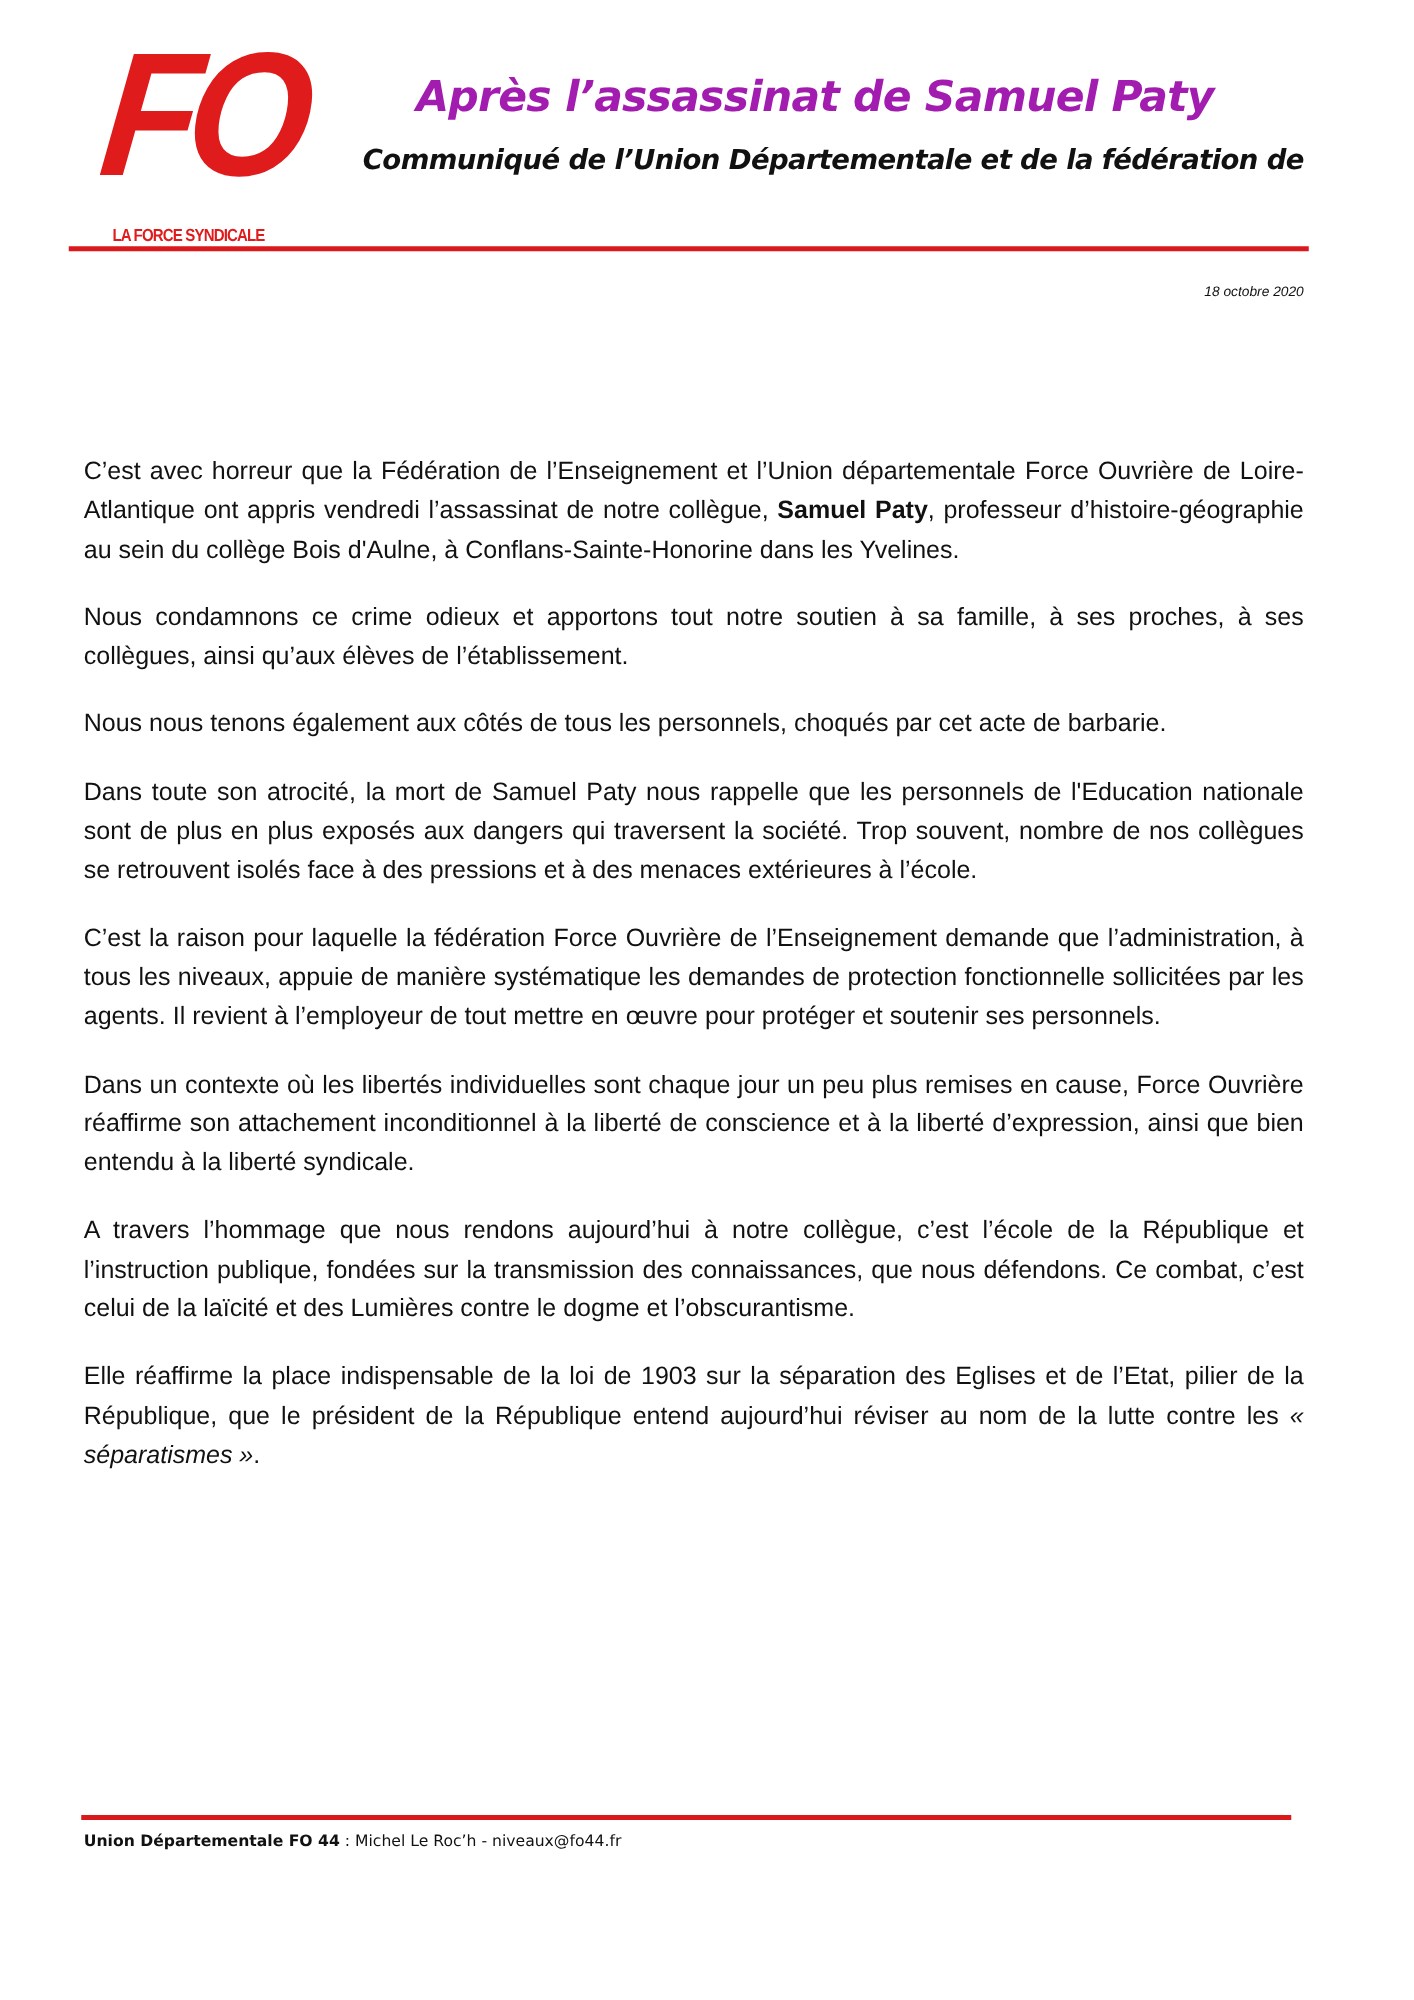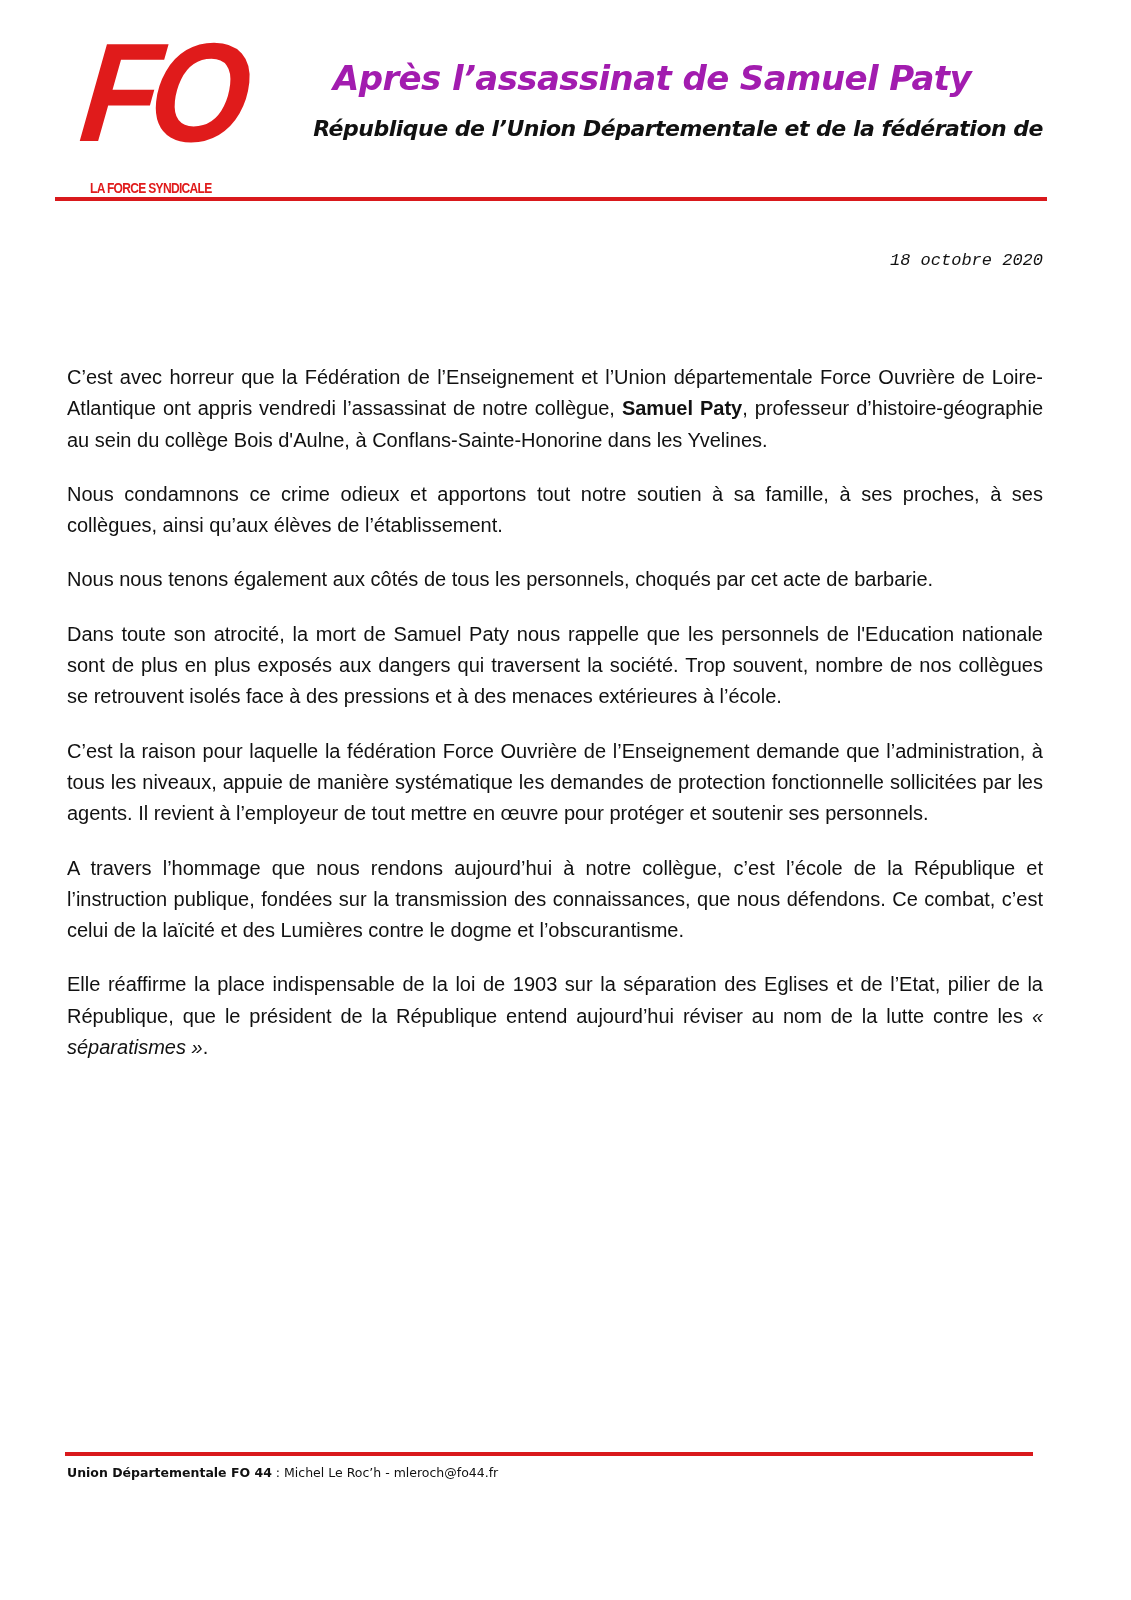--- a/index.html
+++ b/index.html
@@ -15,22 +15,22 @@
                 transform: scaleX(0.86); transform-origin: left top; }
 
     .title { position: absolute; left: 262px; width: 780px; text-align: center; top: 58px;
              font-family: "DejaVu Sans", sans-serif; font-style: italic; font-weight: bold;
              font-size: 34px; letter-spacing: -0.6px; color: #a21caf; white-space: nowrap; }
     .subtitle { position: absolute; right: 88px; top: 110px; text-align: right;
                 font-family: "DejaVu Sans", sans-serif; font-style: italic; font-weight: bold;
                 font-size: 22px; line-height: 37px; letter-spacing: -0.5px; color: #111; white-space: nowrap; }
 
     .rule-top { position: absolute; left: 55px; top: 197px; width: 992px; height: 4px; background: #d9191c; }
-    .date { position: absolute; right: 88px; top: 251px; font-family: Liberation Mono, monospace;
-            font-style: italic; font-size: 17px; color: #111; }
+    .date { position: absolute; right: 88px; top: 228px; font-family: Liberation Sans, sans-serif;
+            font-style: italic; font-size: 11px; color: #111; }
 
     .body { position: absolute; left: 67px; top: 346px; width: 976px; }
     .para { margin: 16px 0 23px 0; font-family: "Liberation Sans Narrow", "Liberation Sans", sans-serif;
             font-size: 20px; line-height: 31.3px; text-align: justify; color: #111; }
     .para b { font-weight: bold; }
     .para i { font-style: italic; }
 
     .rule-bottom { position: absolute; left: 65px; top: 1452px; width: 968px; height: 4px; background: #d9191c; }
     .footer { position: absolute; left: 67px; top: 1465px; font-family: "DejaVu Sans", sans-serif;
               font-size: 12.5px; color: #111; white-space: nowrap; }
@@ -39,33 +39,34 @@
 </head>
 <body>
 
 <div class="logo">
   <div class="logo-fo">FO</div>
   <div class="logo-tag">LA FORCE SYNDICALE</div>
 </div>
 
 <div class="title">Après l’assassinat de Samuel Paty</div>
 <div class="subtitle">
-  <div>République de l’Union Départementale et de la fédération de</div>
+  <div>Communiqué de l’Union Départementale et de la fédération de</div>
 </div>
 
 <div class="rule-top"></div>
 
 <div class="date">18 octobre 2020</div>
 
 <div class="body">
   <p class="para"><span>C’est avec horreur que la Fédération de l’Enseignement et l’Union départementale Force Ouvrière de Loire-Atlantique ont appris vendredi l’assassinat de notre collègue, </span><b>Samuel Paty</b><span>, professeur d’histoire-géographie au sein du collège Bois d'Aulne, à Conflans-Sainte-Honorine dans les Yvelines.</span></p>
   <p class="para">Nous condamnons ce crime odieux et apportons tout notre soutien à sa famille, à ses proches, à ses collègues, ainsi qu’aux élèves de l’établissement.</p>
   <p class="para">Nous nous tenons également aux côtés de tous les personnels, choqués par cet acte de barbarie.</p>
   <p class="para">Dans toute son atrocité, la mort de Samuel Paty nous rappelle que les personnels de l'Education nationale sont de plus en plus exposés aux dangers qui traversent la société. Trop souvent, nombre de nos collègues se retrouvent isolés face à des pressions et à des menaces extérieures à l’école.</p>
   <p class="para">C’est la raison pour laquelle la fédération Force Ouvrière de l’Enseignement demande que l’administration, à tous les niveaux, appuie de manière systématique les demandes de protection fonctionnelle sollicitées par les agents. Il revient à l’employeur de tout mettre en œuvre pour protéger et soutenir ses personnels.</p>
+  <p class="para">Dans un contexte où les libertés individuelles sont chaque jour un peu plus remises en cause, Force Ouvrière réaffirme son attachement inconditionnel à la liberté de conscience et à la liberté d’expression, ainsi que bien entendu à la liberté syndicale.</p>
   <p class="para">A travers l’hommage que nous rendons aujourd’hui à notre collègue, c’est l’école de la République et l’instruction publique, fondées sur la transmission des connaissances, que nous défendons. Ce combat, c’est celui de la laïcité et des Lumières contre le dogme et l’obscurantisme.</p>
   <p class="para"><span>Elle réaffirme la place indispensable de la loi de 1903 sur la séparation des Eglises et de l’Etat, pilier de la République, que le président de la République entend aujourd’hui réviser au nom de la lutte contre les </span><i>« séparatismes »</i><span>.</span></p>
 </div>
 
 <div class="rule-bottom"></div>
 <div class="footer">
-  <b>Union Départementale FO 44</b><span> : Michel Le Roc’h - mleroch@fo44.fr</span>
+  <b>Union Départementale FO 44</b><span> : Michel Le Roc’h - niveaux@fo44.fr</span>
 </div>
 
 </body></html>

